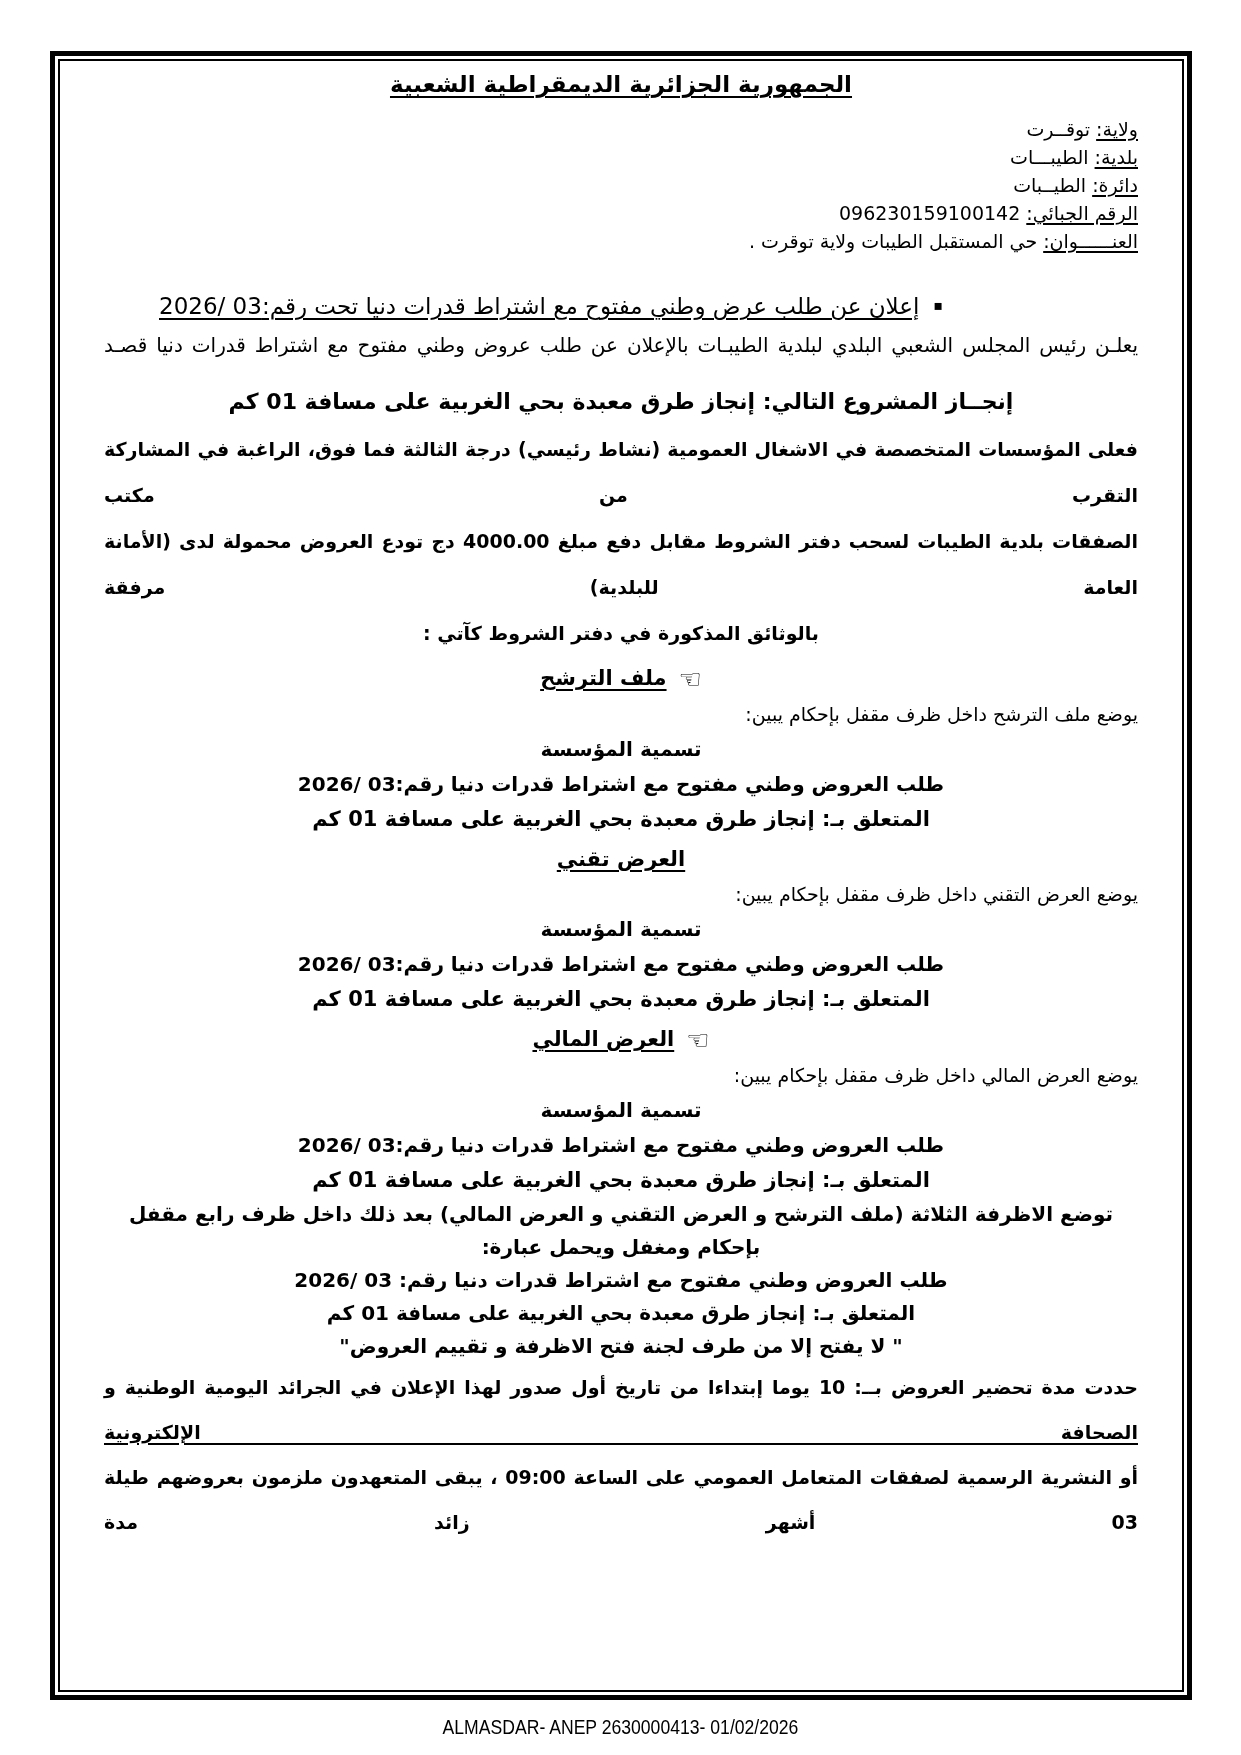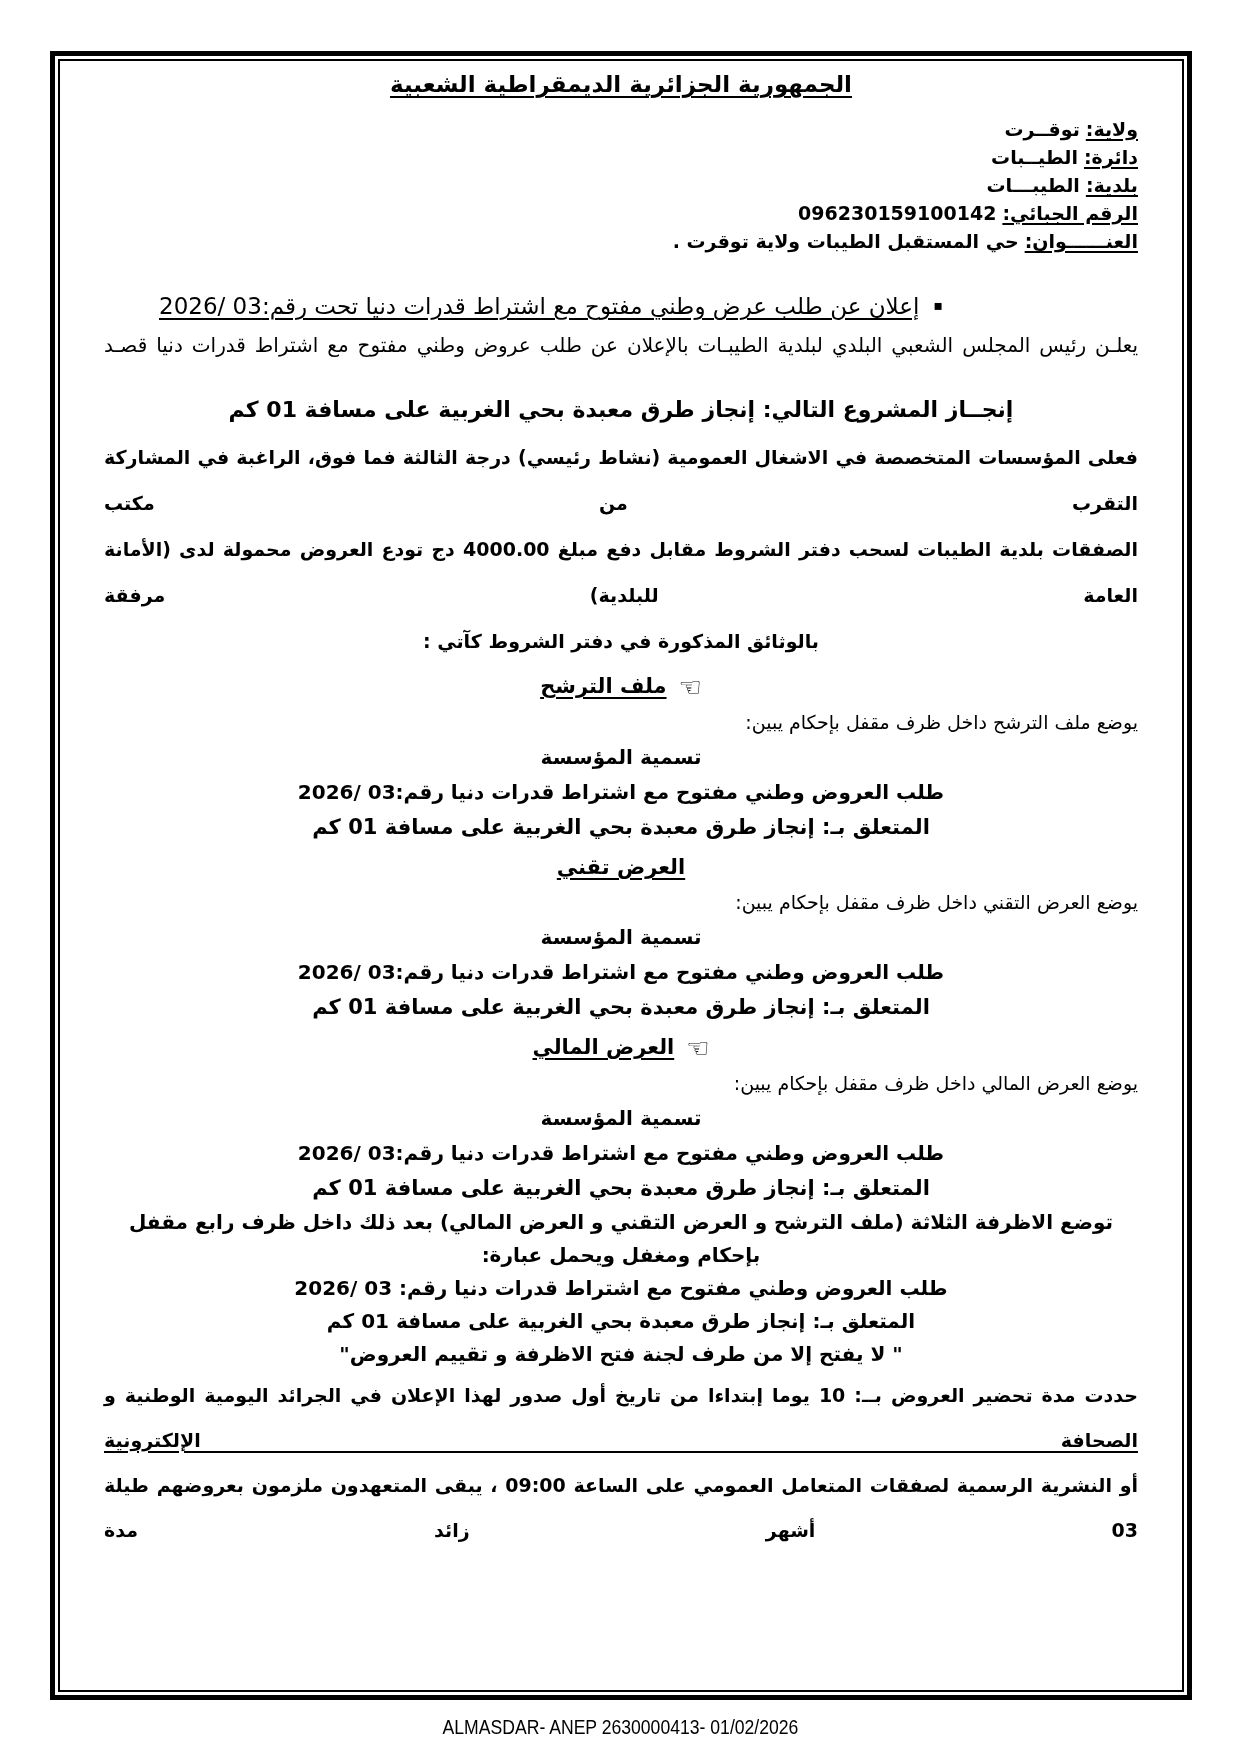--- a/index.html
+++ b/index.html
@@ -10,28 +10,28 @@
   .doc-frame{
     margin:51px 49px 0 50px;height:1649px;box-sizing:border-box;
     border:5px solid #000;padding:3px;background:#fff;
   }
   .doc-frame-inner{
     border:2px solid #000;height:100%;box-sizing:border-box;
     padding:6px 44px;overflow:hidden;
   }
   .u{text-decoration:underline;text-decoration-thickness:2px;text-underline-offset:4px;}
   .republic{ text-align:center;font-weight:bold;font-size:23px;line-height:34px;}
-  .authority{margin-top:14px;text-align:right;font-weight:bold;font-size:19px;line-height:28px;}
+  .authority{margin-top:14px;text-align:right;font-weight:normal;font-size:19px;line-height:28px;}
   .authority .lbl{text-decoration:underline;text-decoration-thickness:2px;text-underline-offset:3px;margin-left:6px;}
   .ann-title{margin-top:32px;text-align:center;padding-left:0;padding-right:140px;
     font-size:23px;font-weight:normal;line-height:36px;}
   .ann-title .bullet{font-size:14px;vertical-align:4px;margin-left:14px;text-decoration:none;}
   .intro{margin-top:4px;font-weight:normal;font-size:20px;line-height:34px;
     text-align:justify;text-align-last:justify;}
-  .project{margin-top:30px;text-align:center;font-weight:bold;font-size:22px;line-height:36px;}
+  .project{margin-top:22px;text-align:center;font-weight:bold;font-size:22px;line-height:36px;}
   .eligibility{margin-top:6px;}
   .jline{font-weight:bold;font-size:19px;line-height:46px;text-align:justify;text-align-last:justify;}
   .cline{text-align:center;text-align-last:center;}
   .sec-head{text-align:center;font-weight:bold;font-size:21px;line-height:36px;margin-top:4px;}
   .sec-head .hand{font-size:26px;vertical-align:-3px;margin-left:12px;}
   .line{line-height:35px;font-size:20px;font-weight:bold;}
   .right{text-align:right;}
   .center{text-align:center;}
   .light{font-weight:400;font-size:19px;}
   .subject{font-size:21px;}
@@ -50,24 +50,24 @@
 
     <div class="republic">
       <span class="u">الجمهورية الجزائرية الديمقراطية الشعبية</span>
     </div>
 
     <div class="authority">
       <div>
         <span class="lbl">ولاية:</span><span>توقــرت</span>
       </div>
       <div>
-        <span class="lbl">دائرة:</span><span>الطيــبات</span>
+        <span class="lbl">بلدية:</span><span>الطيبـــات</span>
       </div>
       <div>
-        <span class="lbl">بلدية:</span><span>الطيبـــات</span>
+        <span class="lbl">دائرة:</span><span>الطيــبات</span>
       </div>
       <div>
         <span class="lbl">الرقم الجبائي:</span><span>096230159100142</span>
       </div>
       <div>
         <span class="lbl">العنــــــوان:</span><span>حي المستقبل الطيبات ولاية توقرت .</span>
       </div>
     </div>
 
     <div class="ann-title">

